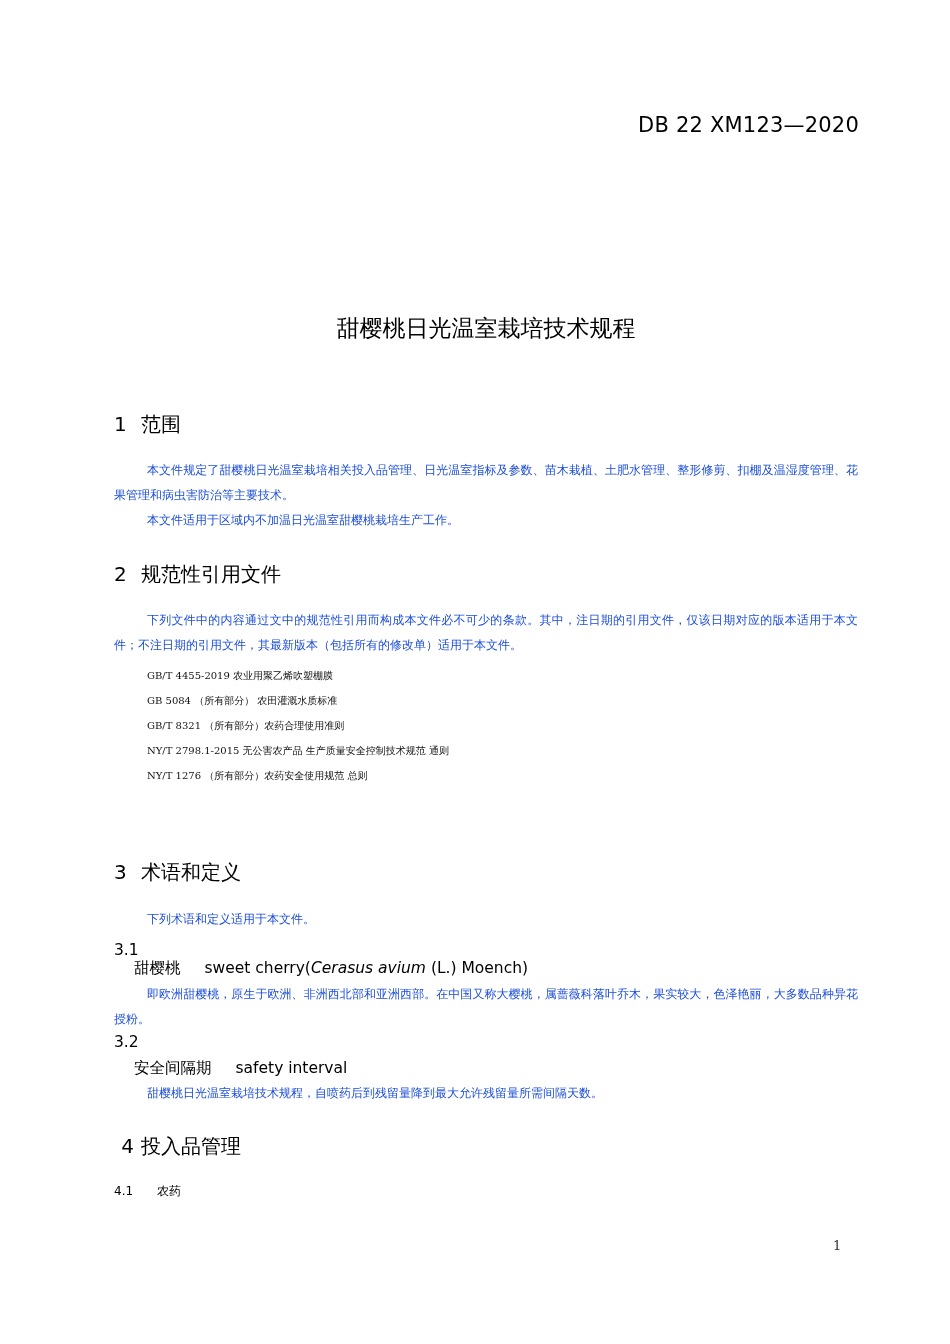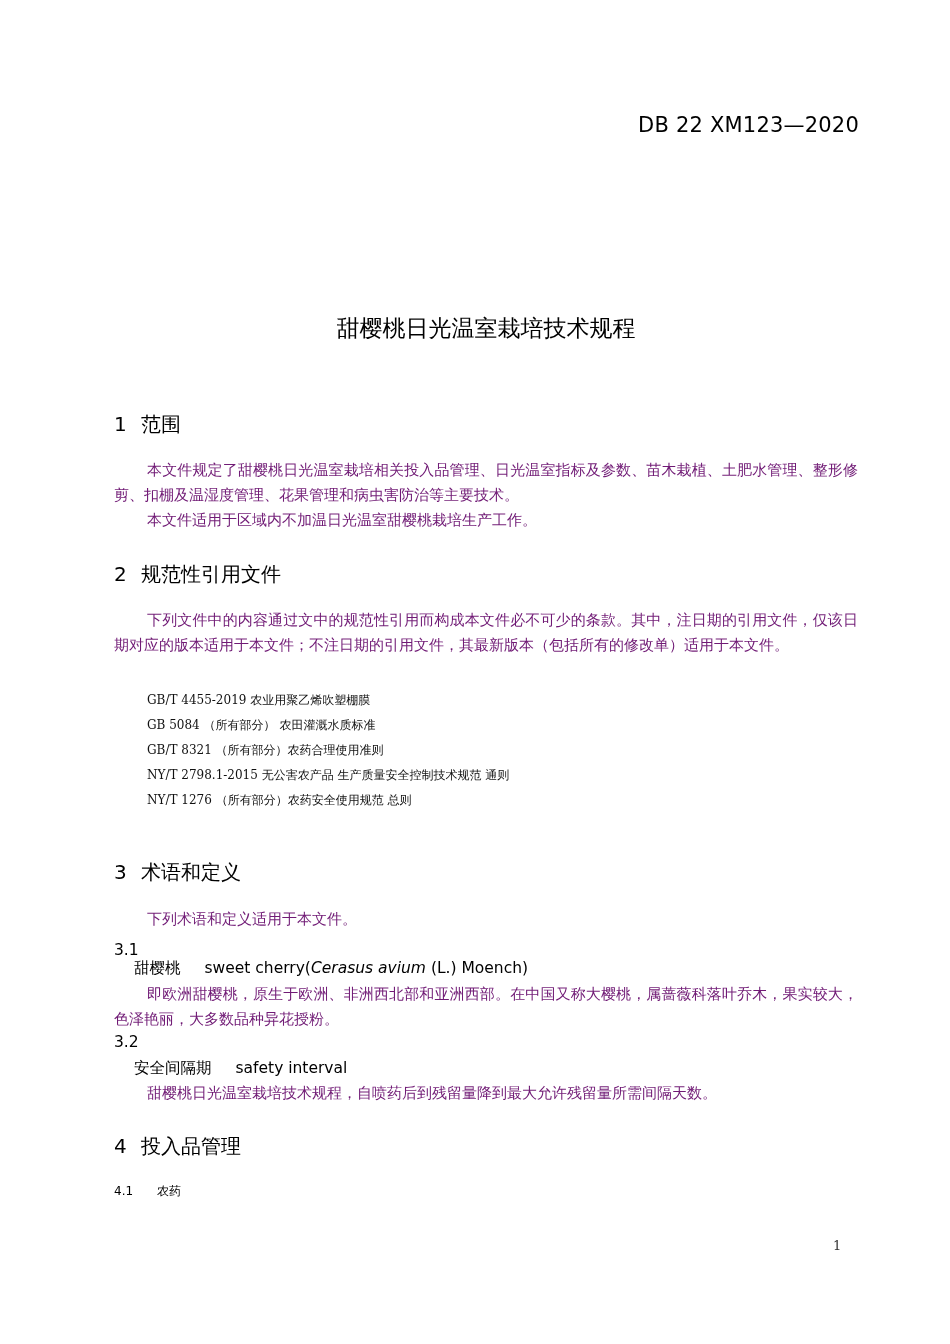--- a/index.html
+++ b/index.html
@@ -40,33 +40,33 @@
     .h2 {
       left: 114px;
       font-size: 12px;
       font-family: "DejaVu Sans", sans-serif;
     }
     .h2 .num { display: inline-block; width: 43px; }
     .para {
       position: absolute;
       left: 114px;
       width: 744px;
-      font-size: 15px;
+      font-size: 12px;
       line-height: 25px;
       font-family: "DejaVu Serif", serif;
       text-align: justify;
       text-align-last: left;
-      color: #701a75;
+      color: #1d4ed8;
     }
     .indent { text-indent: 33px; }
     .ref-list {
       position: absolute;
       left: 147px;
-      top: 688px;
-      font-size: 12px;
+      top: 663px;
+      font-size: 10px;
       line-height: 25px;
       font-family: "DejaVu Serif", serif;
       color: #111;
     }
     .ref-item { white-space: nowrap; }
     .term-num {
       left: 114px;
       font-size: 15.5px;
       font-family: "DejaVu Sans", sans-serif;
     }
@@ -121,20 +121,20 @@
   <span>甜樱桃</span><span class="en"><span>sweet cherry(</span><i>Cerasus avium</i><span> (L.) Moench)</span></span>
 </div>
 <div class="para indent" style="top:982px;">即欧洲甜樱桃，原生于欧洲、非洲西北部和亚洲西部。在中国又称大樱桃，属蔷薇科落叶乔木，果实较大，色泽艳丽，大多数品种异花授粉。</div>
 
 <div class="abs term-num" style="top:1033px;">3.2</div>
 <div class="abs term-name" style="top:1058px;">
   <span>安全间隔期</span><span class="en">safety interval</span>
 </div>
 <div class="para indent" style="top:1081px;">甜樱桃日光温室栽培技术规程，自喷药后到残留量降到最大允许残留量所需间隔天数。</div>
 
-<div class="abs h1" style="top:1133px;">
+<div class="abs h1" style="top:1133px;text-align:center;">
   <span class="num">4</span><span>投入品管理</span>
 </div>
 <div class="abs h2" style="top:1183px;">
   <span class="num">4.1</span><span>农药</span>
 </div>
 
 <div class="abs page-num">1</div>
 
 </body></html>

